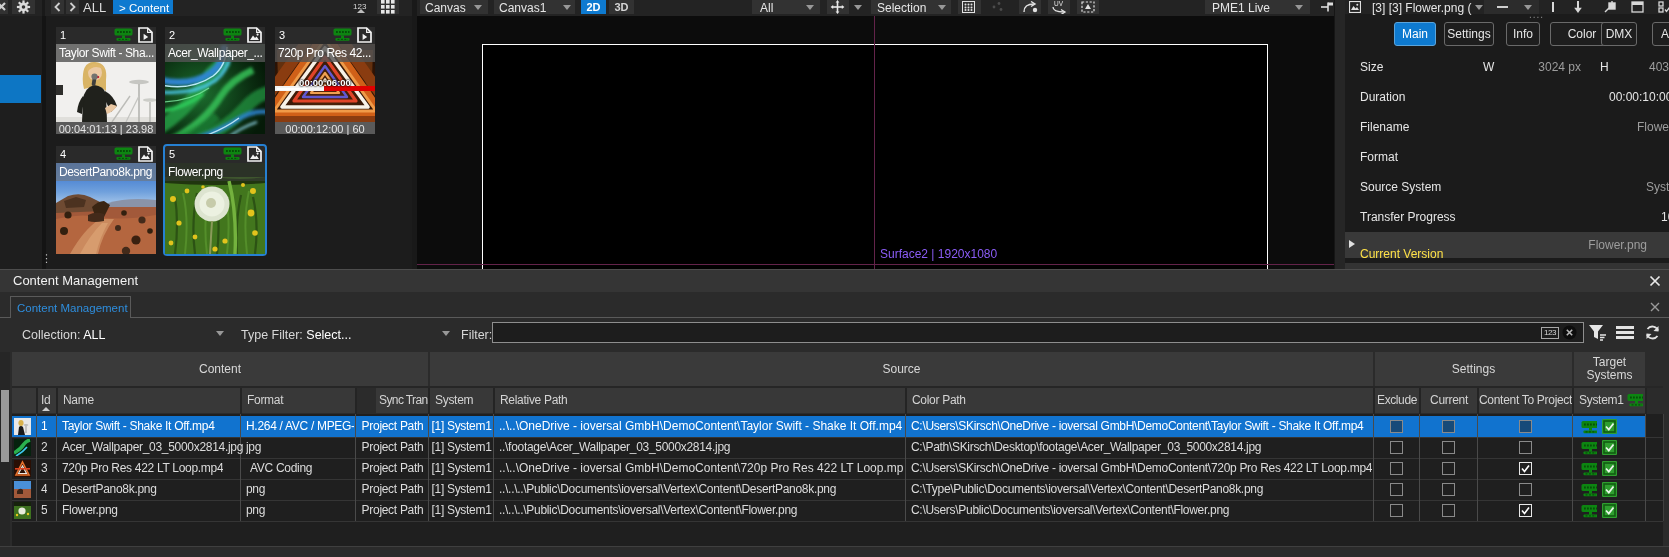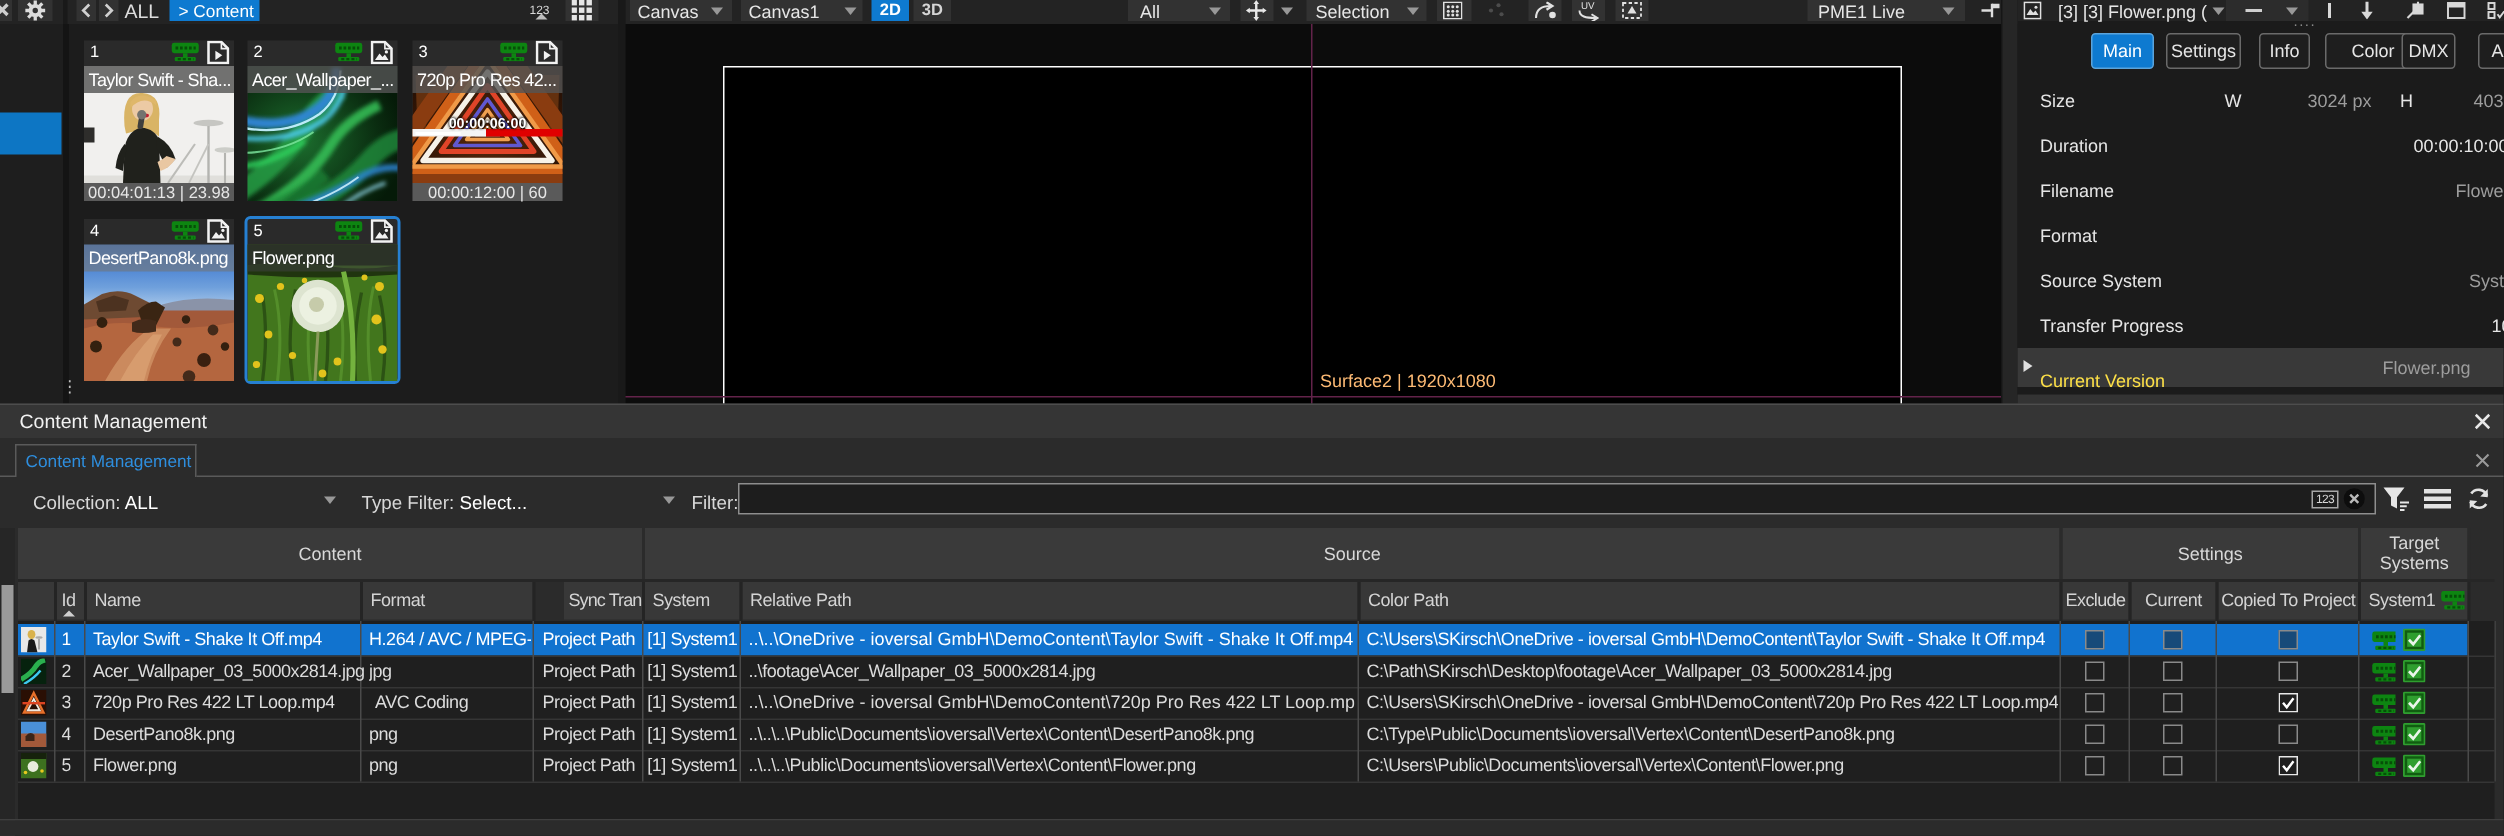--- a/index.html
+++ b/index.html
@@ -388,21 +388,21 @@
     <line x1="47" y1="58" x2="45" y2="91" stroke="#8a9a5a" stroke-width="2"></line>
   </svg>
   <div class="tname" style="background:rgba(60,64,58,0.6);"></div>
     <div class="tnametx">Flower.png</div>
 </div>
 
 <div class="abs" style="left:417px;top:16px;width:917px;height:254px;background:#0c0c0c;"></div>
 <div class="abs" style="left:482px;top:44px;width:786px;height:226px;background:#000;border:1px solid #fff;box-sizing:border-box;border-bottom:none;"></div>
 <div class="abs" style="left:874px;top:16px;width:1px;height:254px;background:#63234a;"></div>
 <div class="abs" style="left:417px;top:264px;width:917px;height:1px;background:#63234a;"></div>
-<div class="txt" style="left:880px;top:247px;font-size:12px;color:#fdba74;">Surface2 | 1920x1080</div>
+<div class="txt" style="left:880px;top:247px;font-size:12px;color:#8b5cf6;">Surface2 | 1920x1080</div>
 
 <div class="abs" style="left:1334px;top:0;width:11px;height:270px;background:#262626;"></div>
 <div class="abs" style="left:1334px;top:0;width:1px;height:270px;background:#161616;"></div>
 
 <div class="abs" style="left:1345px;top:0;width:324px;height:270px;background:#1b1b1b;"></div>
 <div class="abs" style="left:1345px;top:0;width:324px;height:14px;background:#232323;"></div>
 
 <svg class="abs" style="left:1349px;top:1px" width="12" height="12" viewBox="0 0 12 12">
   <rect x="0.5" y="0.5" width="11" height="11" fill="none" stroke="#e0e0e0" stroke-width="1.2"></rect>
   <path d="M2 9 L4.5 5 L6.5 7.5 L8 6 L10 9 Z" fill="#e0e0e0"></path>
@@ -541,21 +541,21 @@
 <div class="chd" style="left:12px;width:24px;"></div>
 <div class="chd" style="left:38px;width:18px;padding-left:3px;">Id</div>
 <div class="chd" style="left:58px;width:182px;">Name</div>
 <div class="chd" style="left:242px;width:113px;">Format</div>
 <div class="chd" style="left:376px;width:71px;padding-left:3px;letter-spacing:-0.6px;">Sync Transfer</div>
 <div class="chd" style="left:430px;width:63px;">System</div>
 <div class="chd" style="left:495px;width:410px;">Relative Path</div>
 <div class="chd" style="left:907px;width:466px;">Color Path</div>
 <div class="chd" style="left:1375px;width:44px;padding-left:0;text-align:center;letter-spacing:-0.4px;">Exclude</div>
 <div class="chd" style="left:1421px;width:56px;padding-left:0;text-align:center;">Current</div>
-<div class="chd" style="left:1479px;width:93px;padding-left:0;text-align:center;">Copied To Project</div>
+<div class="chd" style="left:1479px;width:93px;padding-left:0;text-align:center;">Content To Project</div>
 <div class="chd" style="left:1574px;width:71px;">System1</div>
 <svg class="abs" style="left:1627px;top:393px" width="16" height="14" viewBox="0 0 16 13">
     <use href="#srv"></use>
   </svg>
 <div class="abs" style="left:42px;top:407px;width:0;height:0;border-left:4px solid transparent;border-right:4px solid transparent;border-bottom:4px solid #cfcfcf;"></div>
 
 <div class="vline" style="left:36px;"></div>
 <div class="rvline" style="left:36px;"></div>
 <div class="vline" style="left:56px;"></div>
 <div class="rvline" style="left:56px;"></div>

